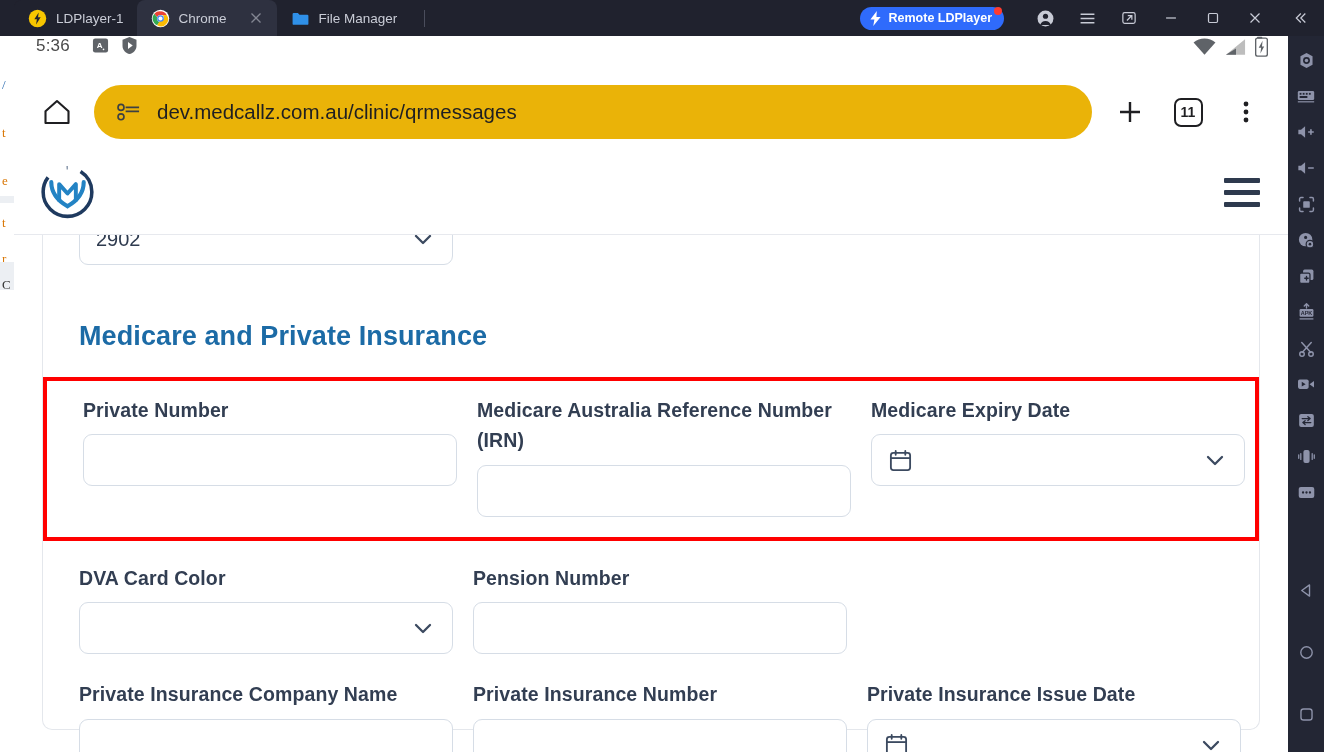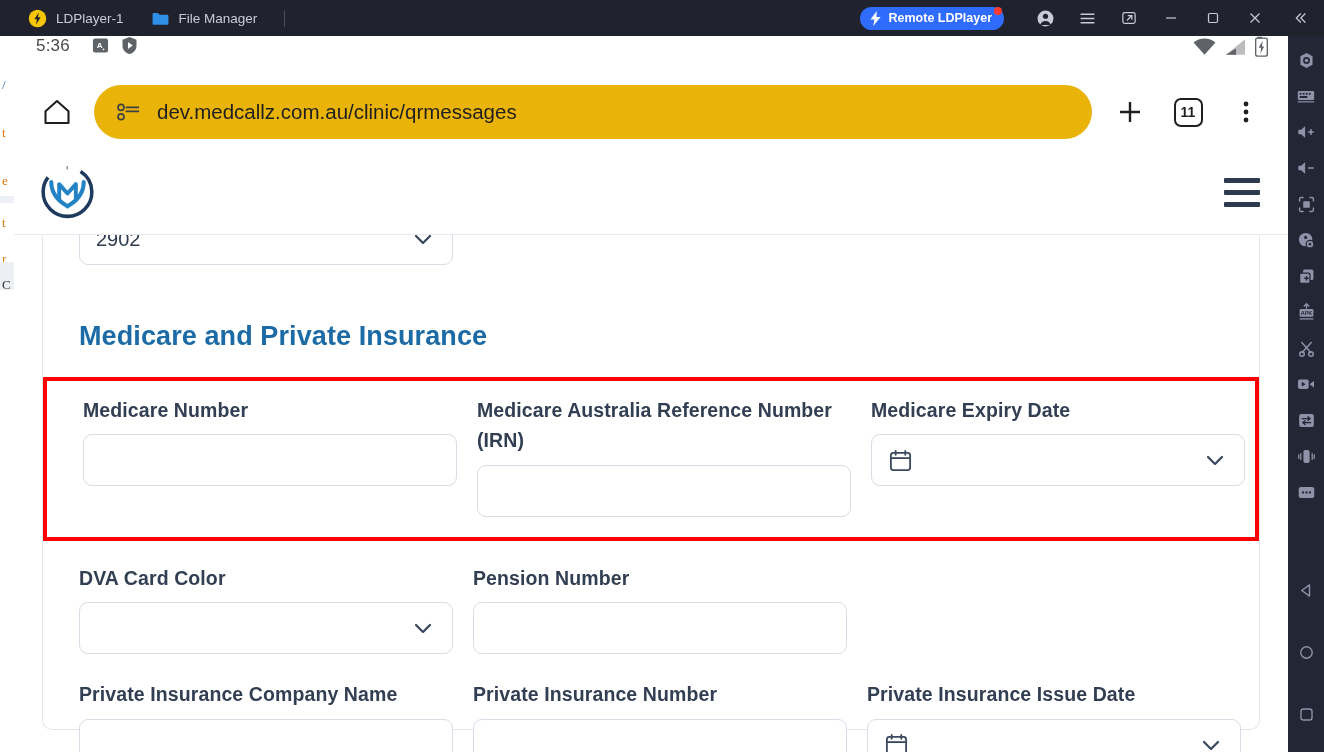--- a/index.html
+++ b/index.html
@@ -229,20 +229,34 @@
       <div class="tabs">
 
         <div class="tab">
           <svg class="tab-ico" viewBox="0 0 24 24">
             <circle cx="12" cy="12" r="11" fill="#f7c600"></circle>
             <path d="M13.5 4.5 8 13h3.2l-1 6.5 5.8-9h-3.3z" fill="#20222e"></path>
           </svg>
           <span class="tab-label">LDPlayer-1</span>
         </div>
 
+        <div class="tab active">
+          <svg class="tab-ico" viewBox="0 0 24 24">
+            <circle cx="12" cy="12" r="11" fill="#ffffff"></circle>
+            <path d="M12 3a9 9 0 0 1 7.8 4.5H12a4.5 4.5 0 0 0-4.26 3.06L4.3 6.1A9 9 0 0 1 12 3z" fill="#ea4335"></path>
+            <path d="M4.3 6.1l3.44 4.46A4.5 4.5 0 0 0 11 16.4l-3.2 4.1A9 9 0 0 1 4.3 6.1z" fill="#34a853"></path>
+            <path d="M19.8 7.5A9 9 0 0 1 7.8 20.5l3.9-6.2A4.5 4.5 0 0 0 16.5 12c0-1.7-.95-3.2-2.35-3.96z" fill="#fbbc05"></path>
+            <circle cx="12" cy="12" r="4.2" fill="#4285f4"></circle>
+            <circle cx="12" cy="12" r="2.6" fill="#ffffff"></circle>
+          </svg>
+          <span class="tab-label">Chrome</span>
+          <svg class="tab-close" viewBox="0 0 16 16">
+            <path d="M3.5 3.5 L12.5 12.5 M12.5 3.5 L3.5 12.5" stroke="#c9ccd6" stroke-width="1.3" fill="none"></path>
+          </svg>
+        </div>
 
         <div class="tab">
           <svg class="tab-ico" viewBox="0 0 24 24">
             <path d="M2 6.5a1.5 1.5 0 0 1 1.5-1.5h5.2l2 2.2h9.8A1.5 1.5 0 0 1 22 8.7v9.8a1.5 1.5 0 0 1-1.5 1.5h-17A1.5 1.5 0 0 1 2 18.5z" fill="#2f90e8"></path>
           </svg>
           <span class="tab-label">File Manager</span>
         </div>
 
         <div class="tab-sep"></div>
       </div>
@@ -389,21 +403,21 @@
               </svg>
             </div>
           </div>
 
           <div class="section-title" style="margin-top:56px;">Medicare and Private Insurance</div>
 
           <div class="highlight-box" style="margin-top:25px;">
             <div class="row3">
 
               <div class="field">
-                <div class="flabel">Medicare Number</div>
+                <div class="flabel">Private Number</div>
                 <div class="finput">
                   <span class="fvalue"></span>
                 </div>
               </div>
 
               <div class="field">
                 <div class="flabel">Medicare Australia Reference Number (IRN)</div>
                 <div class="finput">
                   <span class="fvalue"></span>
                 </div>

